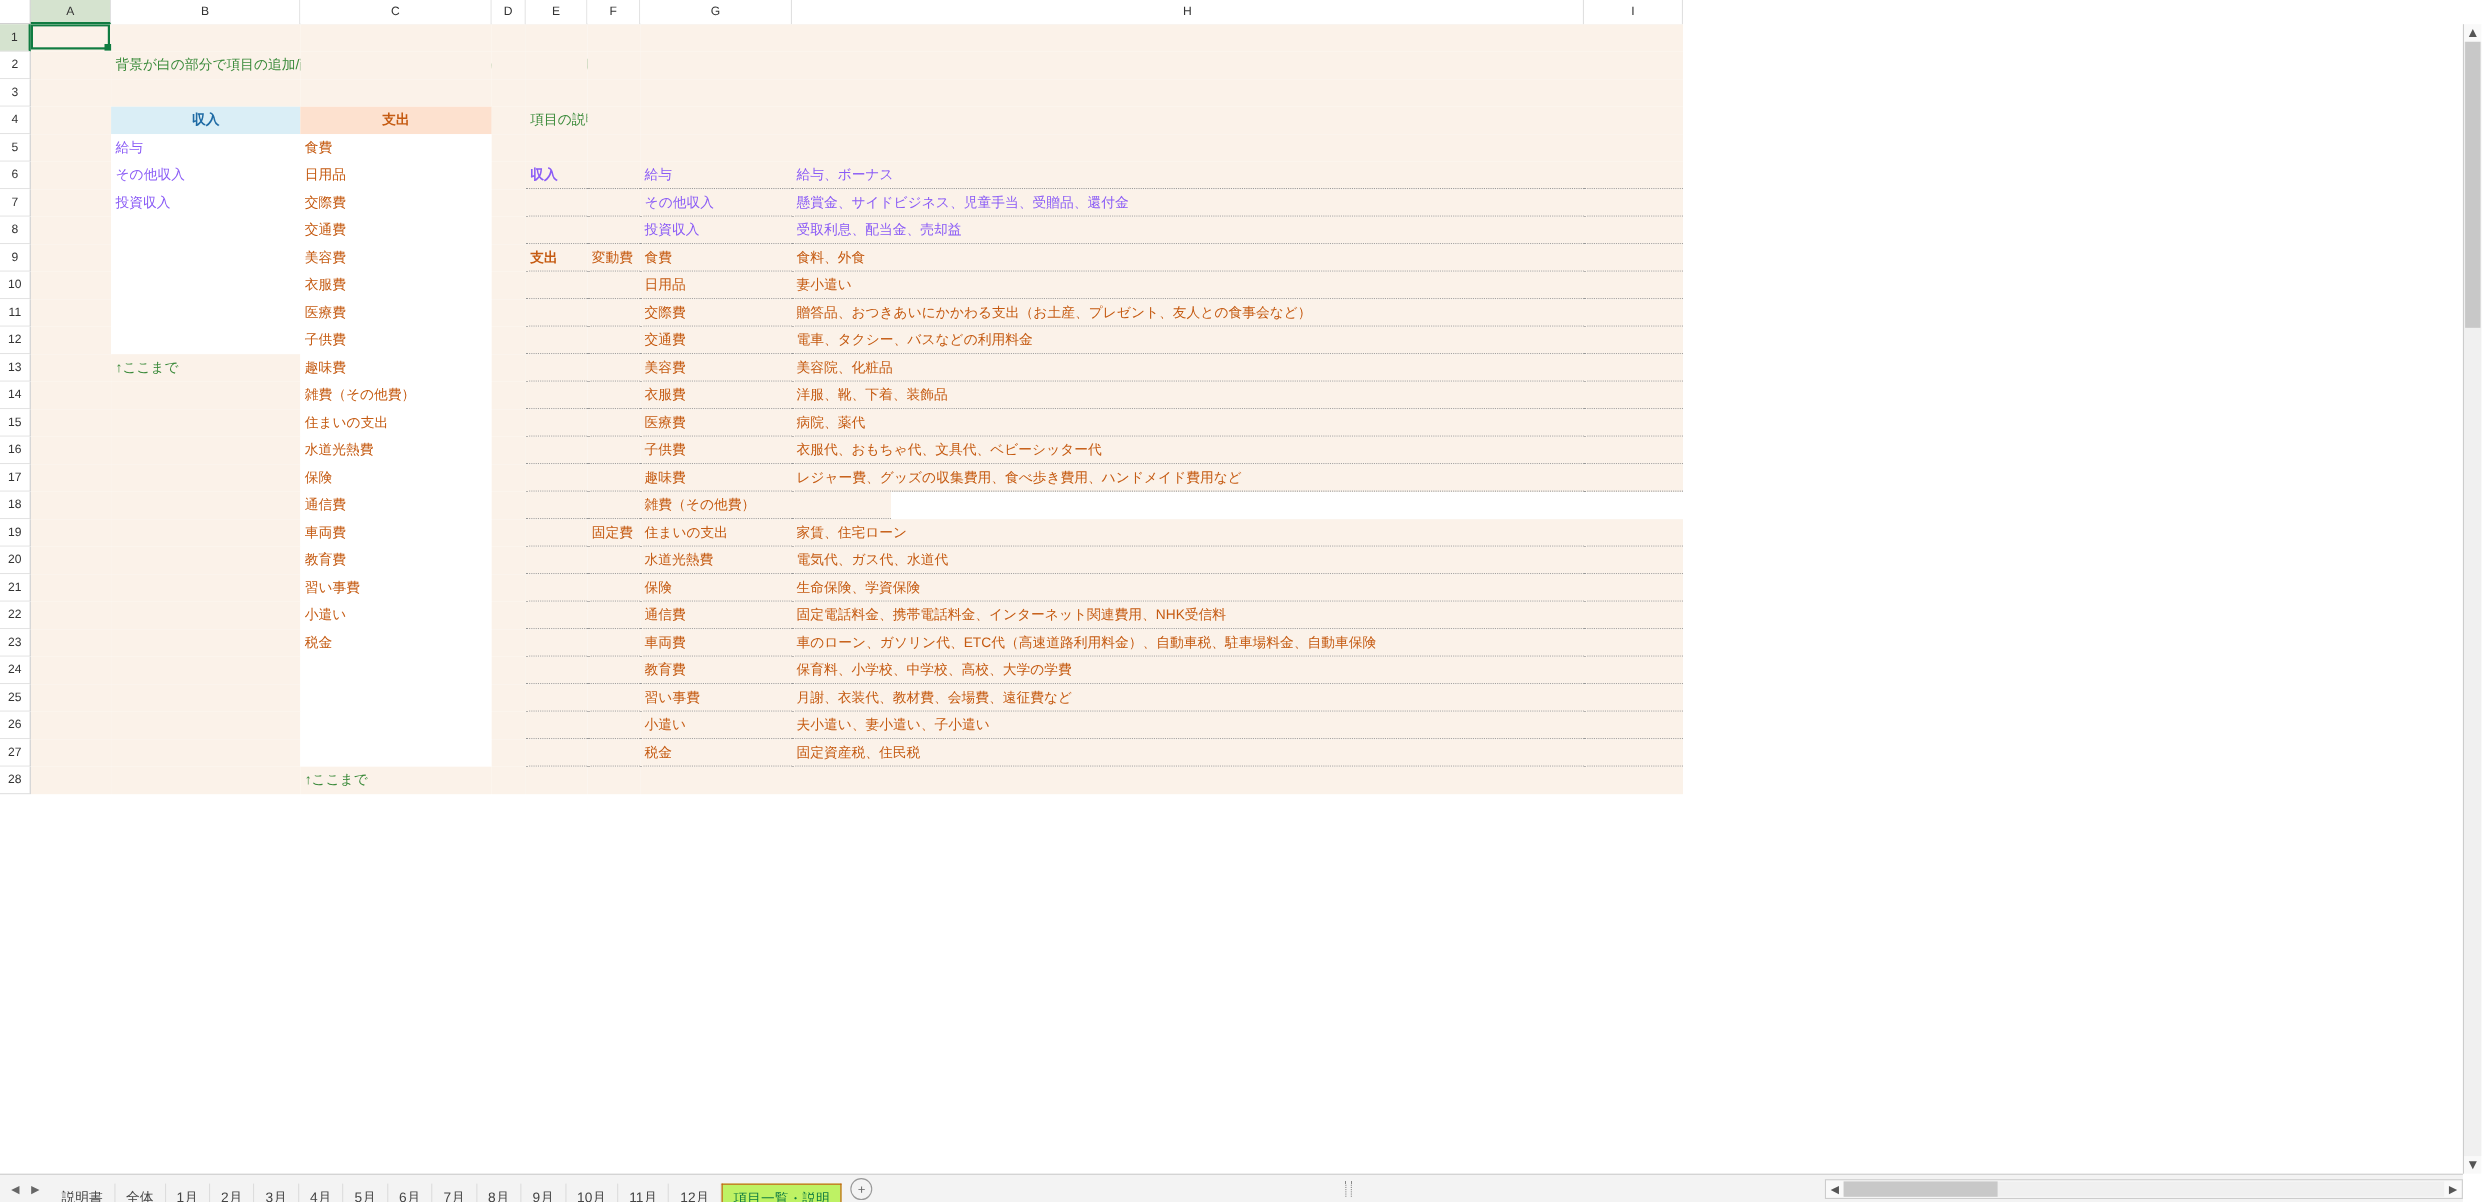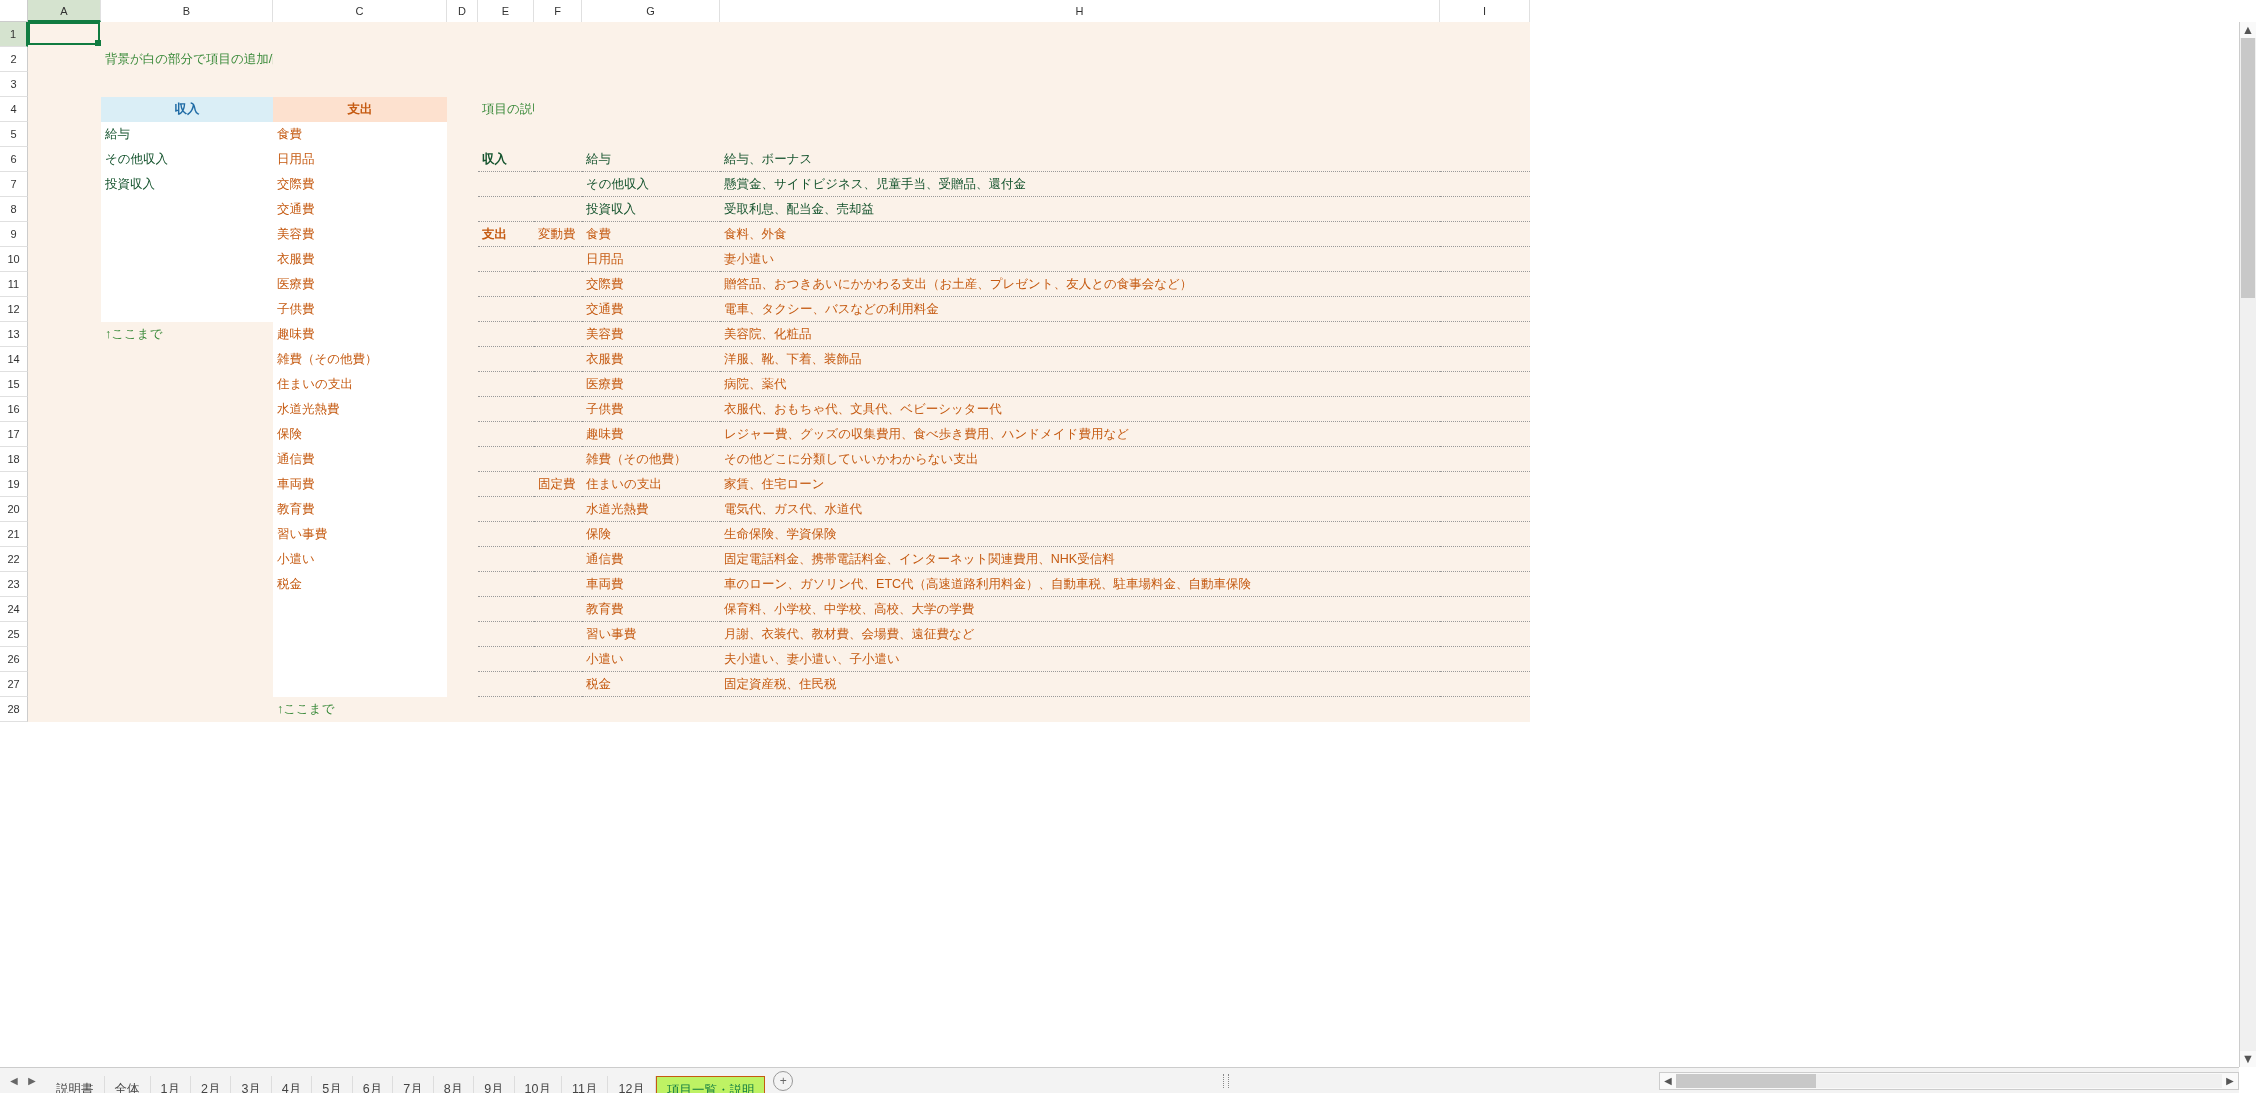--- a/index.html
+++ b/index.html
@@ -14,21 +14,21 @@
 .col-header.sel{background:#d5e3cf;border-bottom:2px solid #107c41;font-weight:500;}
 .sheet{position:absolute;left:28px;top:22px;right:17px;bottom:26px;overflow:hidden;}
 .grid{position:relative;width:100%;height:100%;}
 .row{display:flex;height:25px;}
 .cell{height:25px;line-height:25px;padding:0 4px;white-space:nowrap;overflow:visible;border:0 solid transparent;}
 .bg-cream{background:#fbf2e9;}
 .bg-white{background:#fff;}
 .hdr-blue{background:#daeef6;color:#1f6ba5;font-weight:600;text-align:center;}
 .hdr-orange{background:#fde1cf;color:#c55a11;font-weight:600;text-align:center;}
 .txt-green{color:#3a8a3a;}
-.txt-blue{color:#14532d;}
+.txt-blue{color:#8b5cf6;}
 .txt-orange{color:#c55a11;}
 .txt-bold{font-weight:600;}
 .dotted-b{border-bottom:1px dotted #999;}
 .active-cell{position:absolute;left:0;top:0;border:2px solid #107c41;pointer-events:none;}
 .active-cell::after{content:"";position:absolute;right:-3px;bottom:-3px;width:6px;height:6px;background:#107c41;}
 .tabs{position:absolute;left:0;bottom:0;right:17px;height:26px;display:flex;align-items:center;background:#f3f3f3;border-top:1px solid #ccc;}
 .tab-nav{display:flex;align-items:center;height:100%;padding:0 8px;gap:6px;}
 .nav-btn{width:12px;height:12px;color:#666;display:flex;align-items:center;justify-content:center;}
 .tab{padding:0 10px;height:26px;line-height:26px;color:#444;border-right:1px solid #ddd;cursor:pointer;}
 .tab.active{background:#bef264;color:#107c41;border:1px solid #c55a11;border-bottom:none;position:relative;z-index:1;}
@@ -285,21 +285,20 @@
           <div class="cell cI bg-cream dotted-b"></div>
         </div>
         <div class="row">
           <div class="cell cA bg-cream"></div>
           <div class="cell cB bg-cream"></div>
           <div class="cell cC bg-white txt-orange">通信費</div>
           <div class="cell cD bg-cream"></div>
           <div class="cell cE bg-cream dotted-b "></div>
           <div class="cell cF bg-cream dotted-b txt-orange"></div>
           <div class="cell cG bg-cream dotted-b txt-orange">雑費（その他費）</div>
-          <div class="cell cH bg-cream dotted-b txt-orange">その他どこに分類していいかわからない支出</div>
           <div class="cell cI bg-cream dotted-b"></div>
         </div>
         <div class="row">
           <div class="cell cA bg-cream"></div>
           <div class="cell cB bg-cream"></div>
           <div class="cell cC bg-white txt-orange">車両費</div>
           <div class="cell cD bg-cream"></div>
           <div class="cell cE bg-cream dotted-b "></div>
           <div class="cell cF bg-cream dotted-b txt-orange">固定費</div>
           <div class="cell cG bg-cream dotted-b txt-orange">住まいの支出</div>

